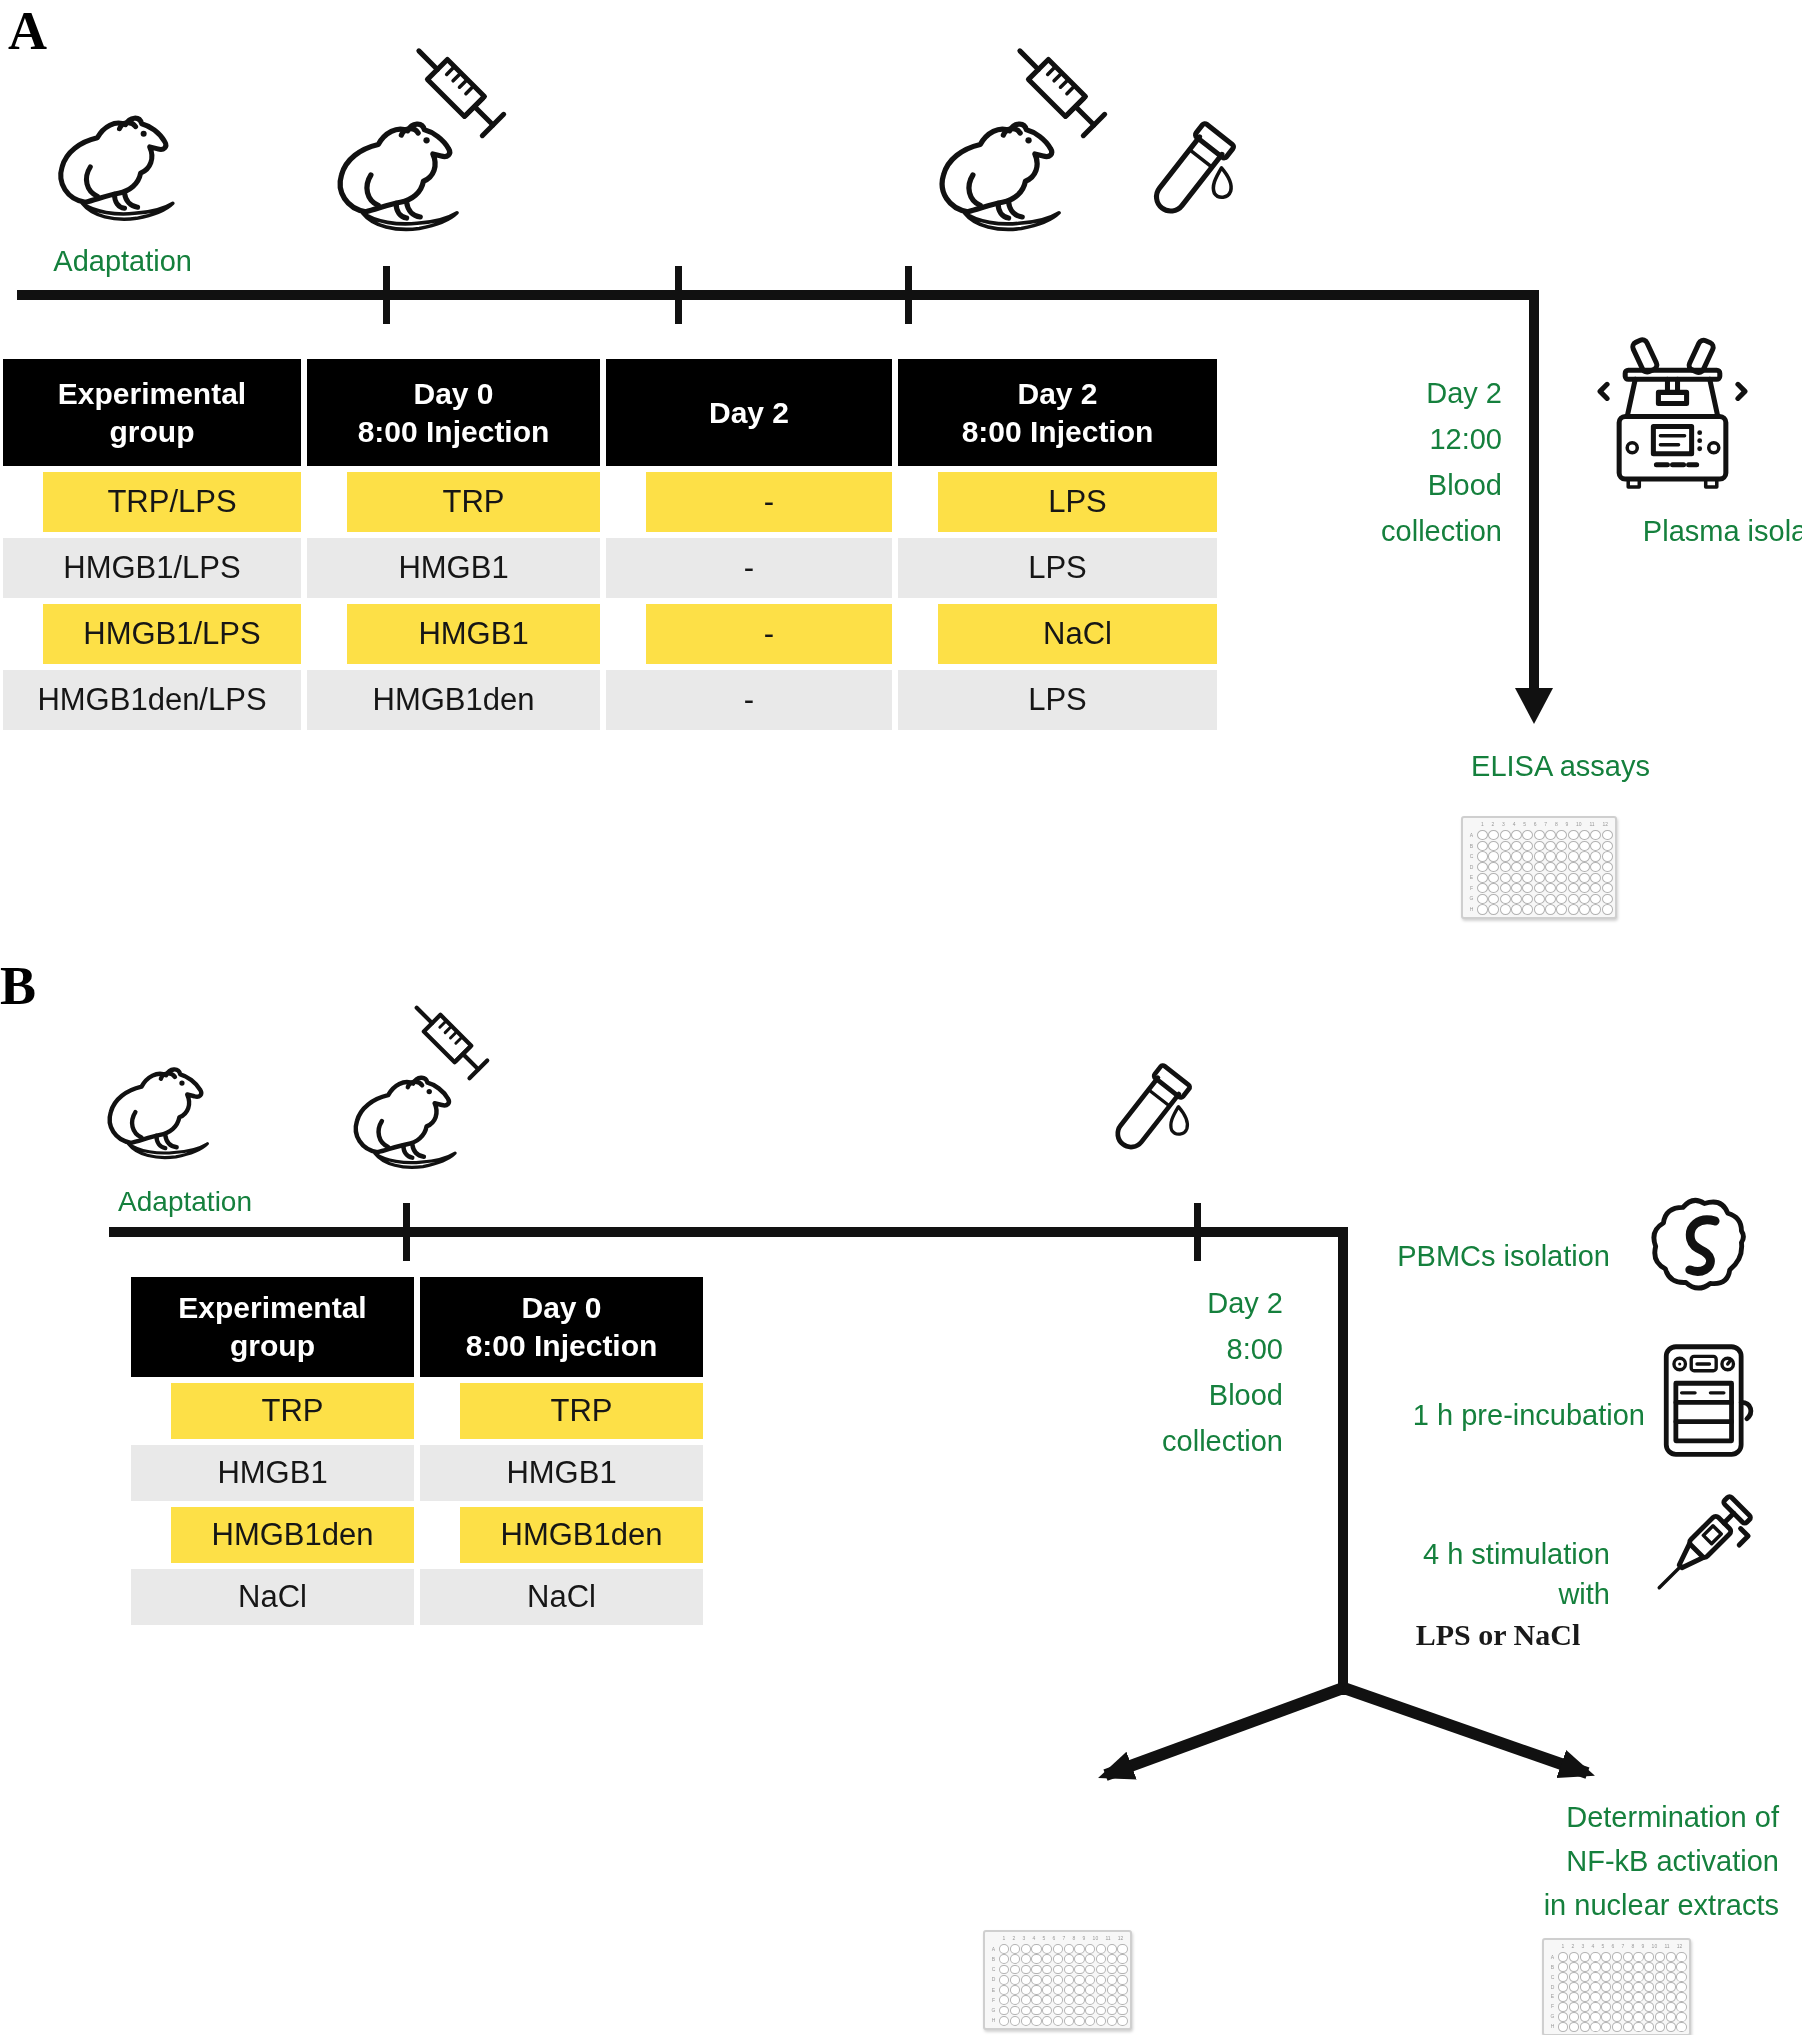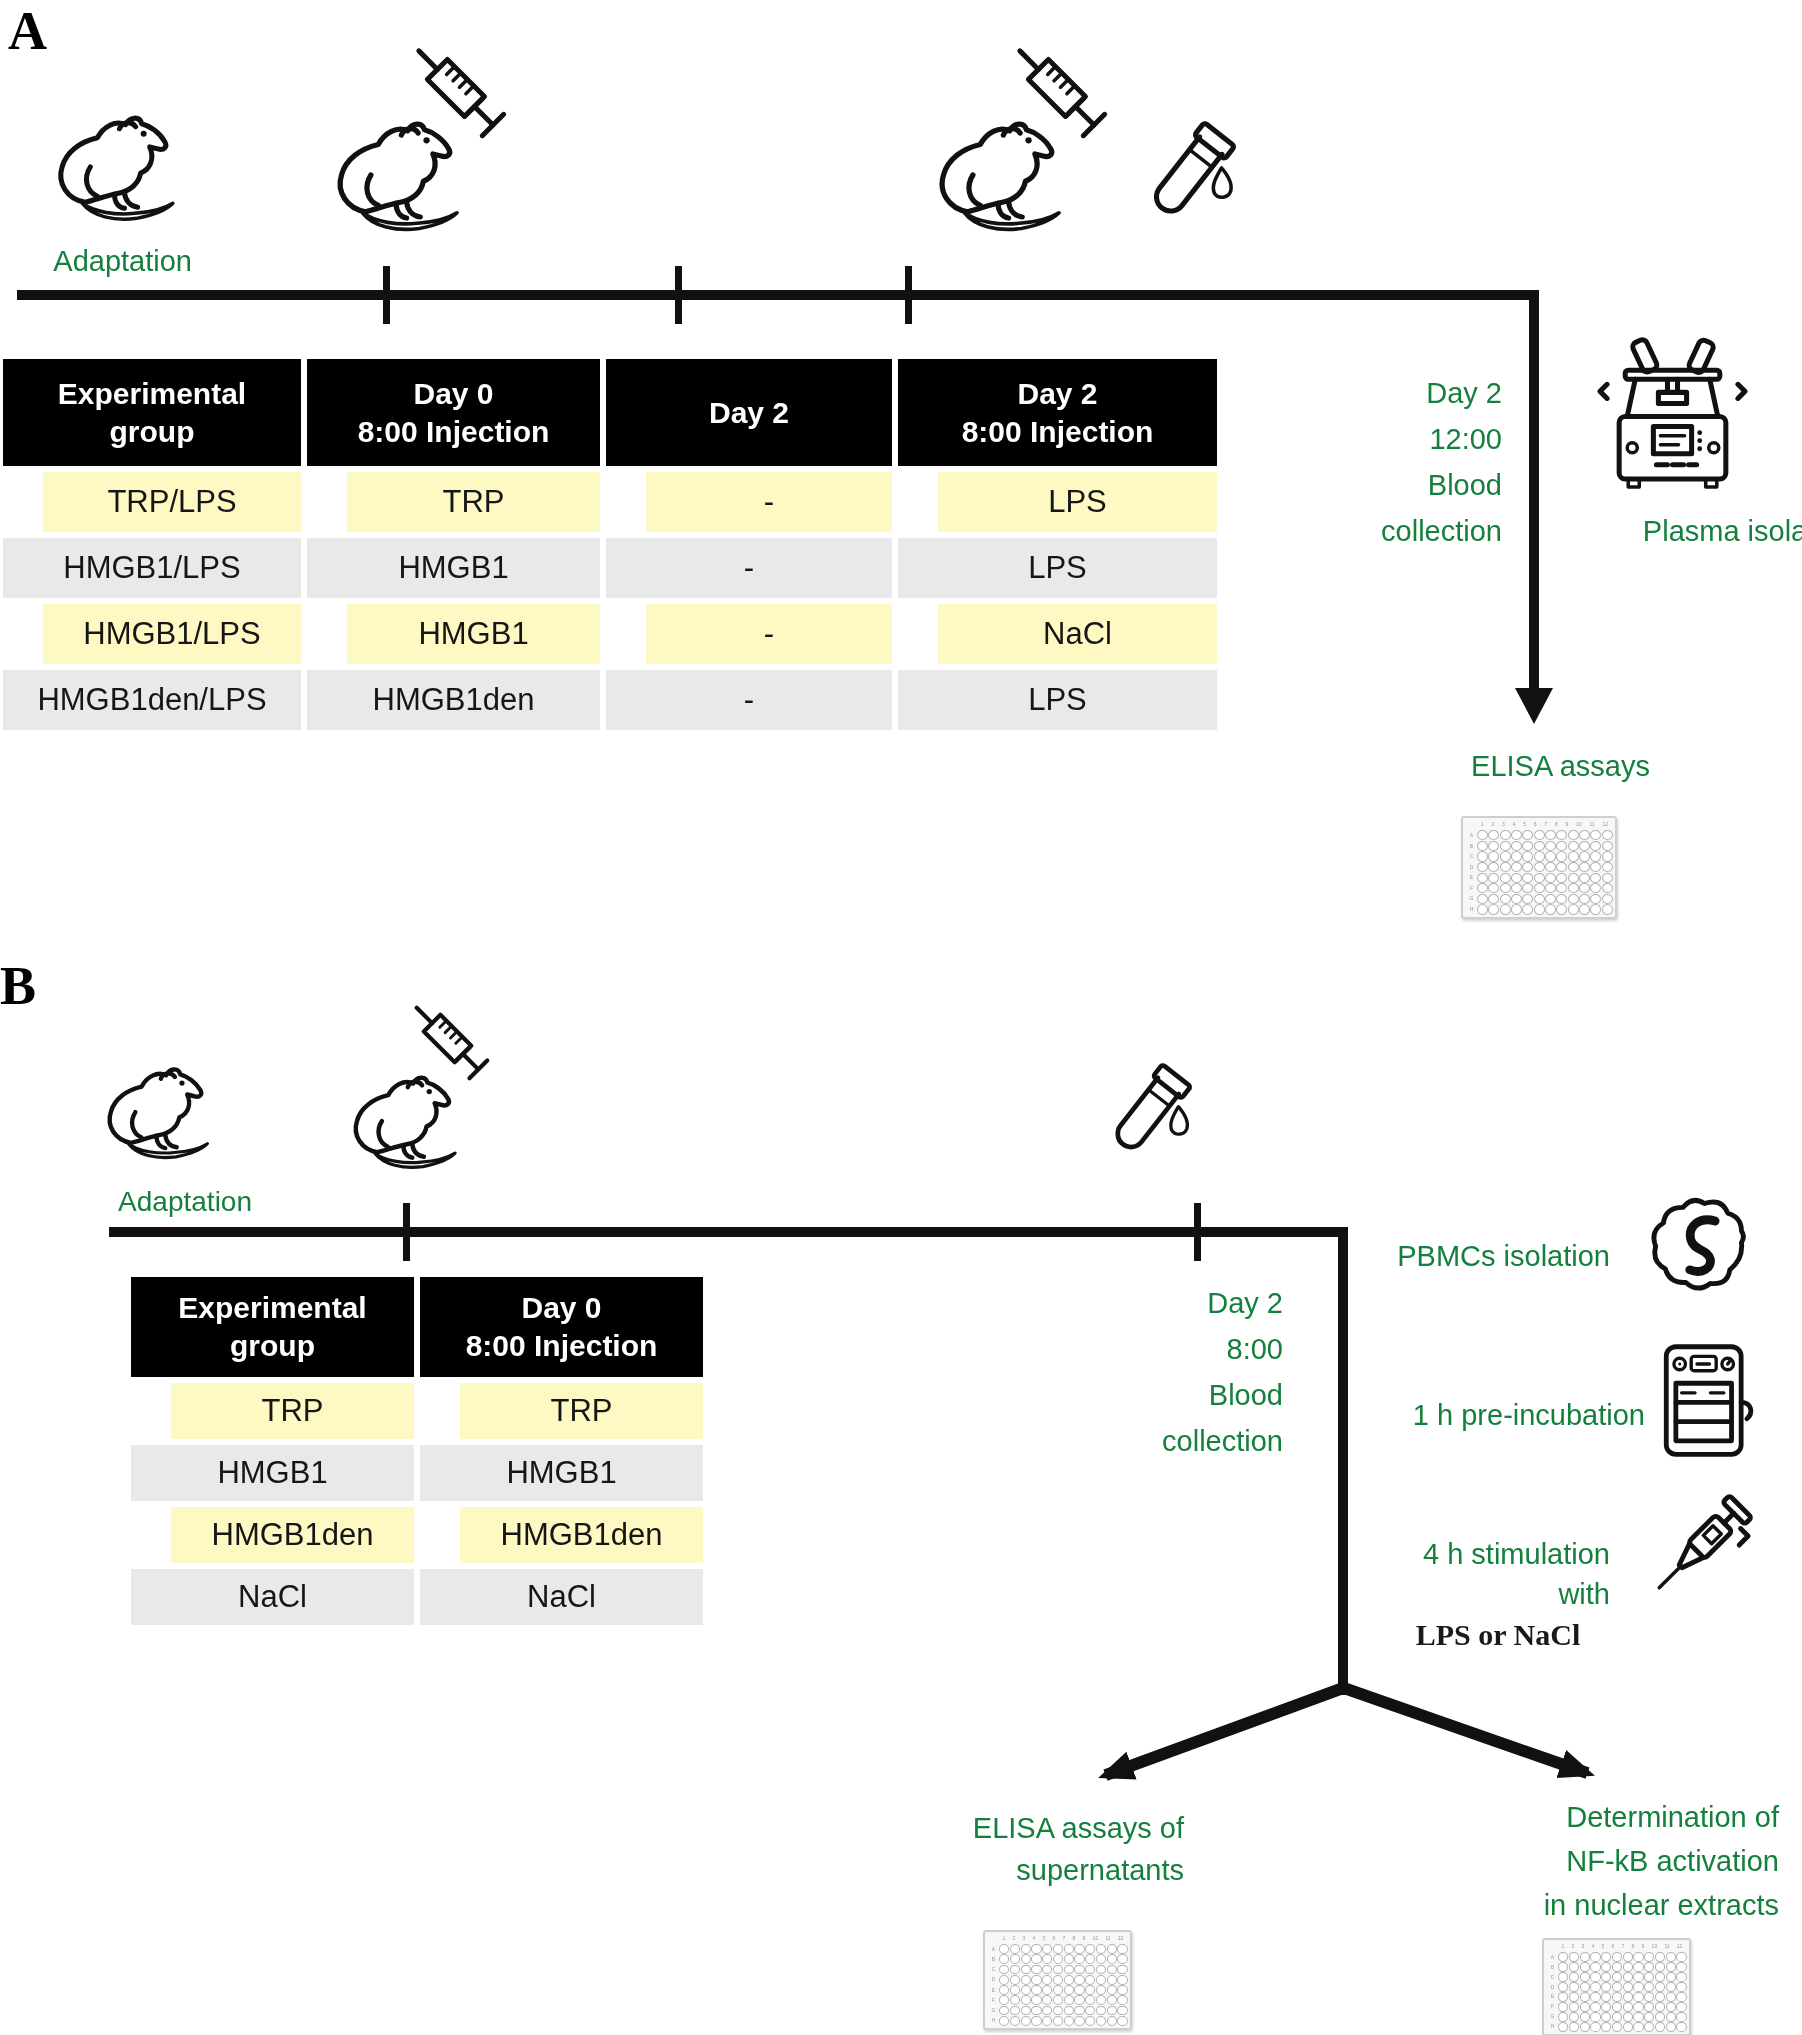--- a/index.html
+++ b/index.html
@@ -11,21 +11,21 @@
   .ml{white-space:pre-line;}
   .hline{background:#111;height:10px;}
   .vline{background:#111;width:10px;}
   .tick{background:#111;width:7px;height:58px;}
   .arrowhead-down{width:0;height:0;border-left:19px solid transparent;border-right:19px solid transparent;border-top:36px solid #111;}
   
   .sched-table{display:grid;}
   .sched-table .th{background:#000;color:#fff;font-weight:bold;font-size:30px;line-height:38px;
       display:flex;align-items:center;justify-content:center;text-align:center;white-space:pre-line;}
   .sched-table .td{font-size:31px;display:flex;align-items:center;justify-content:center;color:#161616;}
-  .row-dark{background:#fef9c3;margin-left:40px;}
+  .row-dark{background:#fde047;margin-left:40px;}
   .row-light{background:#e9e9e9;}
   #table-a{left:3px;top:359px;grid-template-columns:298px 293px 286px 319px;
       grid-template-rows:107px 60px 60px 60px 60px;gap:6px;}
   #table-b{left:131px;top:1277px;grid-template-columns:283px 283px;
       grid-template-rows:100px 56px 56px 56px 56px;gap:6px;}
   
   svg .ln{fill:none;stroke:#111;stroke-width:5;stroke-linecap:round;stroke-linejoin:round;}
   svg .ln3{fill:none;stroke:#111;stroke-width:3.5;stroke-linecap:round;stroke-linejoin:round;}
   svg .fill{fill:#111;stroke:none;}
   
@@ -390,22 +390,20 @@
   <svg class="abs" style="left:1015px;top:1680px;" width="657" height="119" viewBox="0 0 660 120">
     <defs>
       <marker id="ah" markerUnits="userSpaceOnUse" markerWidth="40" markerHeight="34" refX="28" refY="15" orient="auto">
         <path d="M0,0 L36,15 L0,30 Z" fill="#111"></path>
       </marker>
     </defs>
     <path d="M330,8 L90,96" stroke="#111" stroke-width="12" fill="none" marker-end="url(#ah)"></path>
     <path d="M330,8 L576,94" stroke="#111" stroke-width="12" fill="none" marker-end="url(#ah)"></path>
   </svg>
 
-  <div class="abs cap ml" style="left:933px;top:1807px;width:251px;line-height:42px;">ELISA assays of
-supernatants</div>
   <div class="plate" style="left:983px;top:1930px;width:149px;height:100px;">
     <div class="plate-cols">
         <span>1</span>
         <span>2</span>
         <span>3</span>
         <span>4</span>
         <span>5</span>
         <span>6</span>
         <span>7</span>
         <span>8</span>

